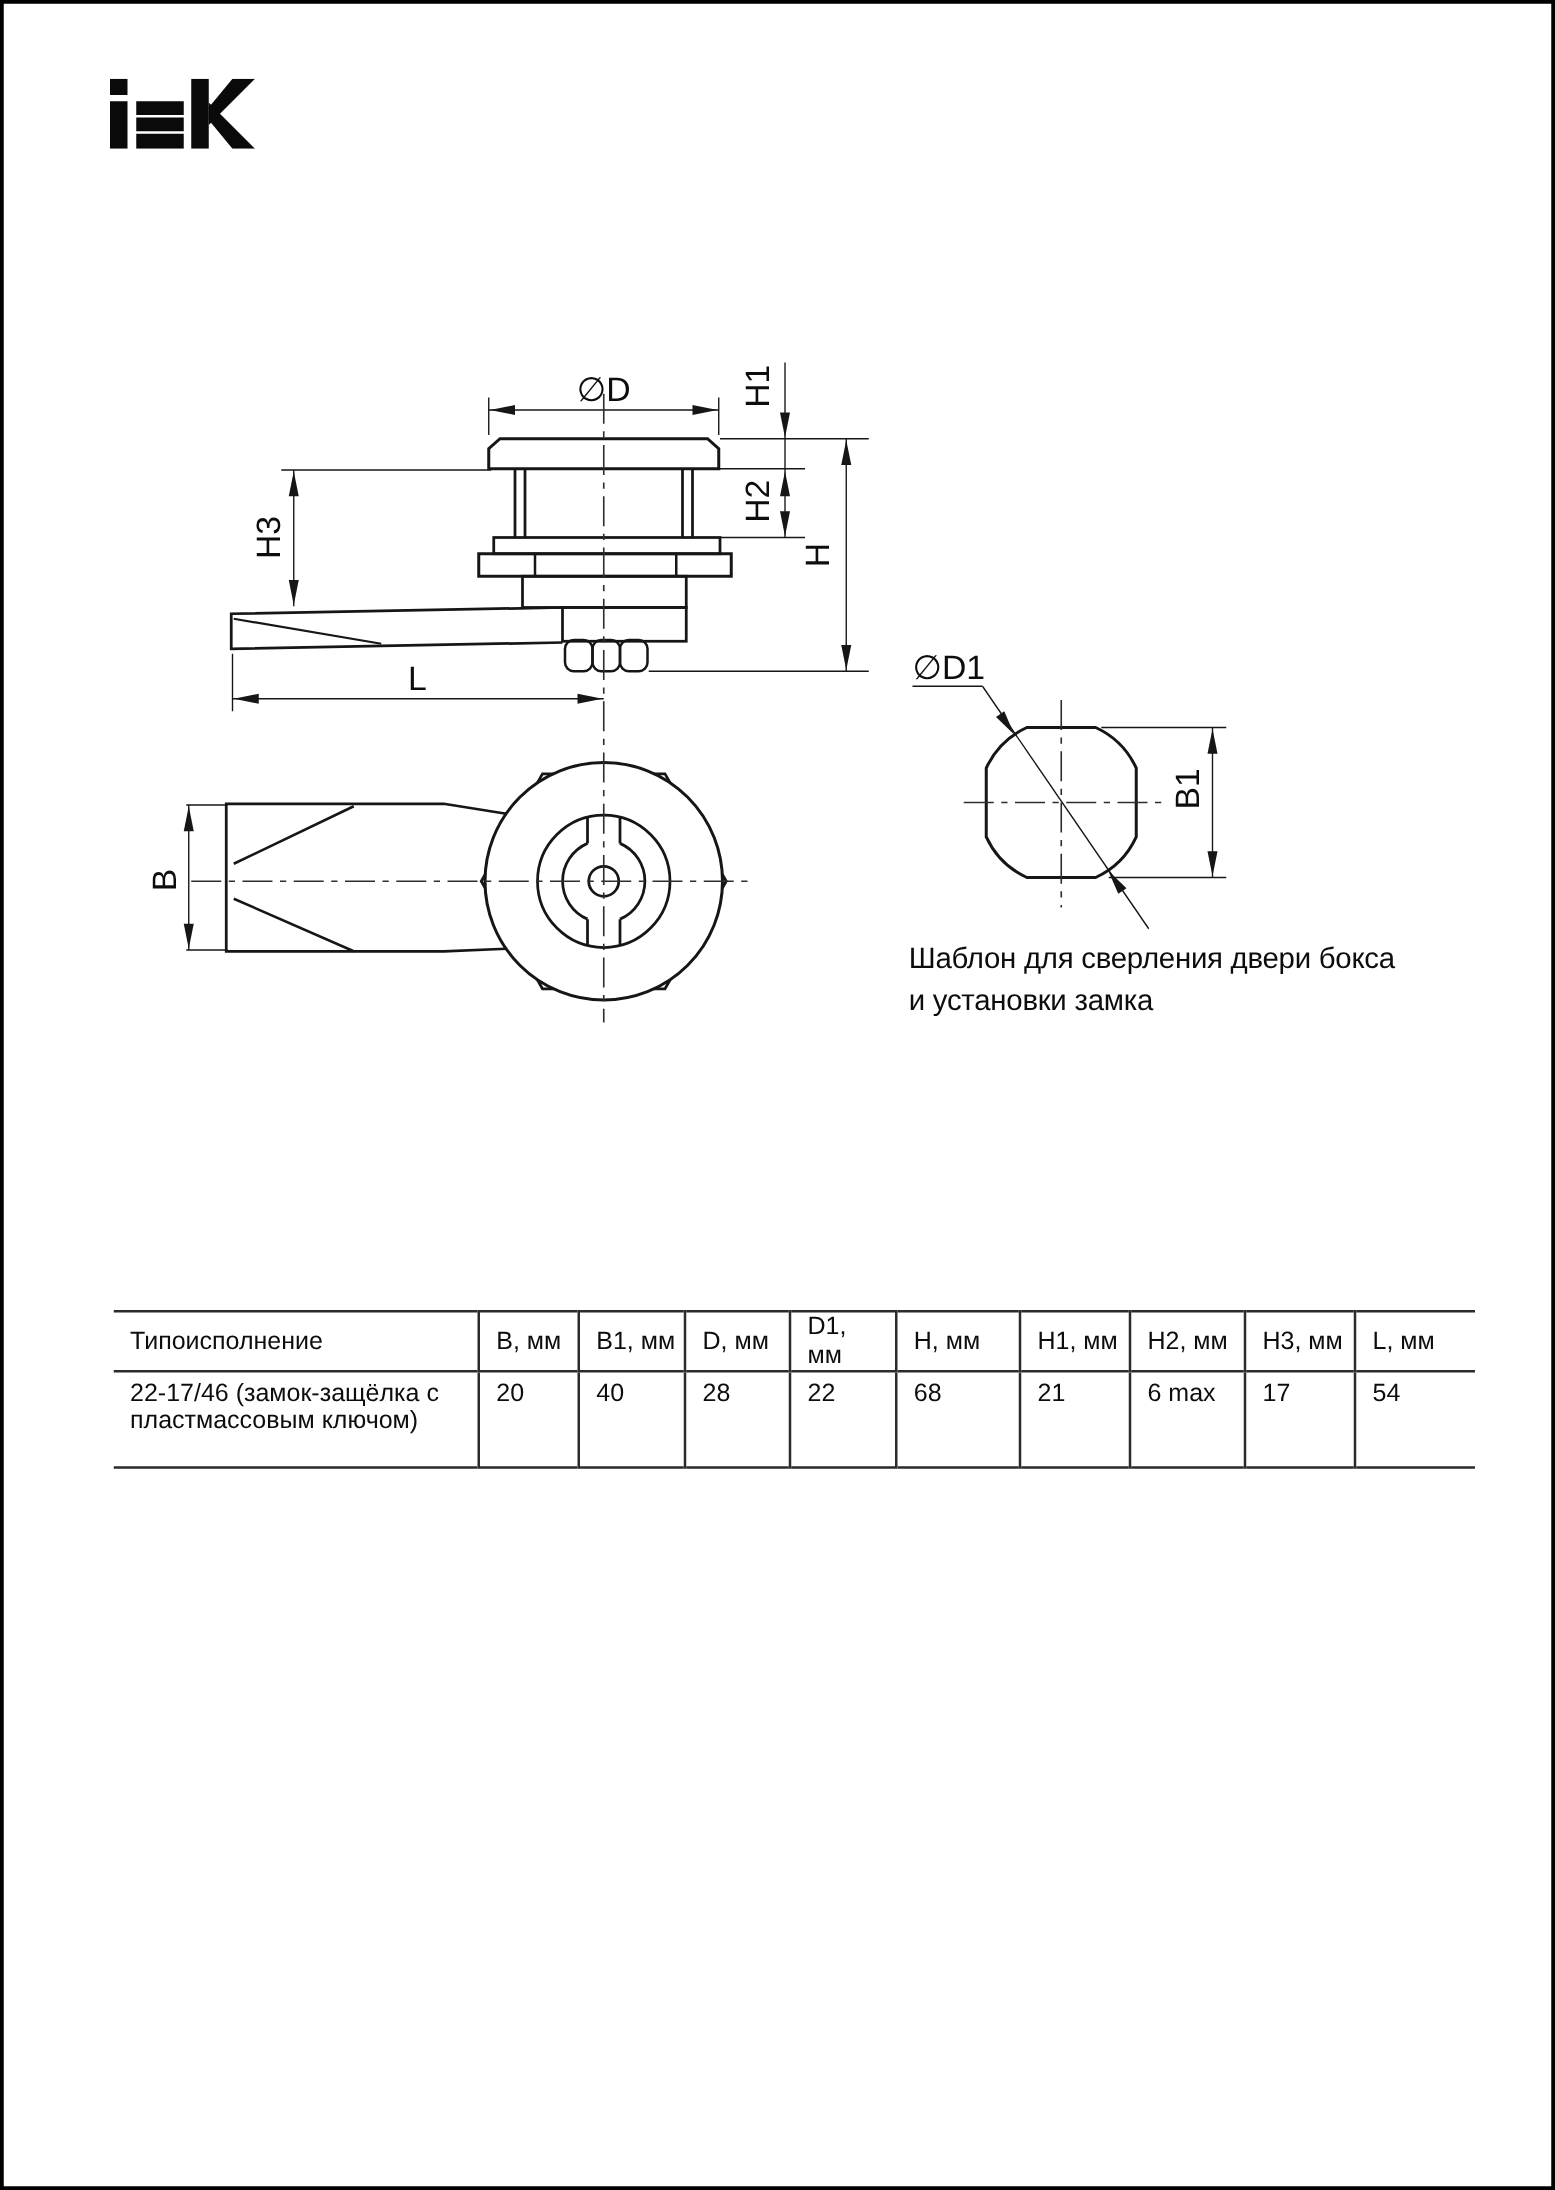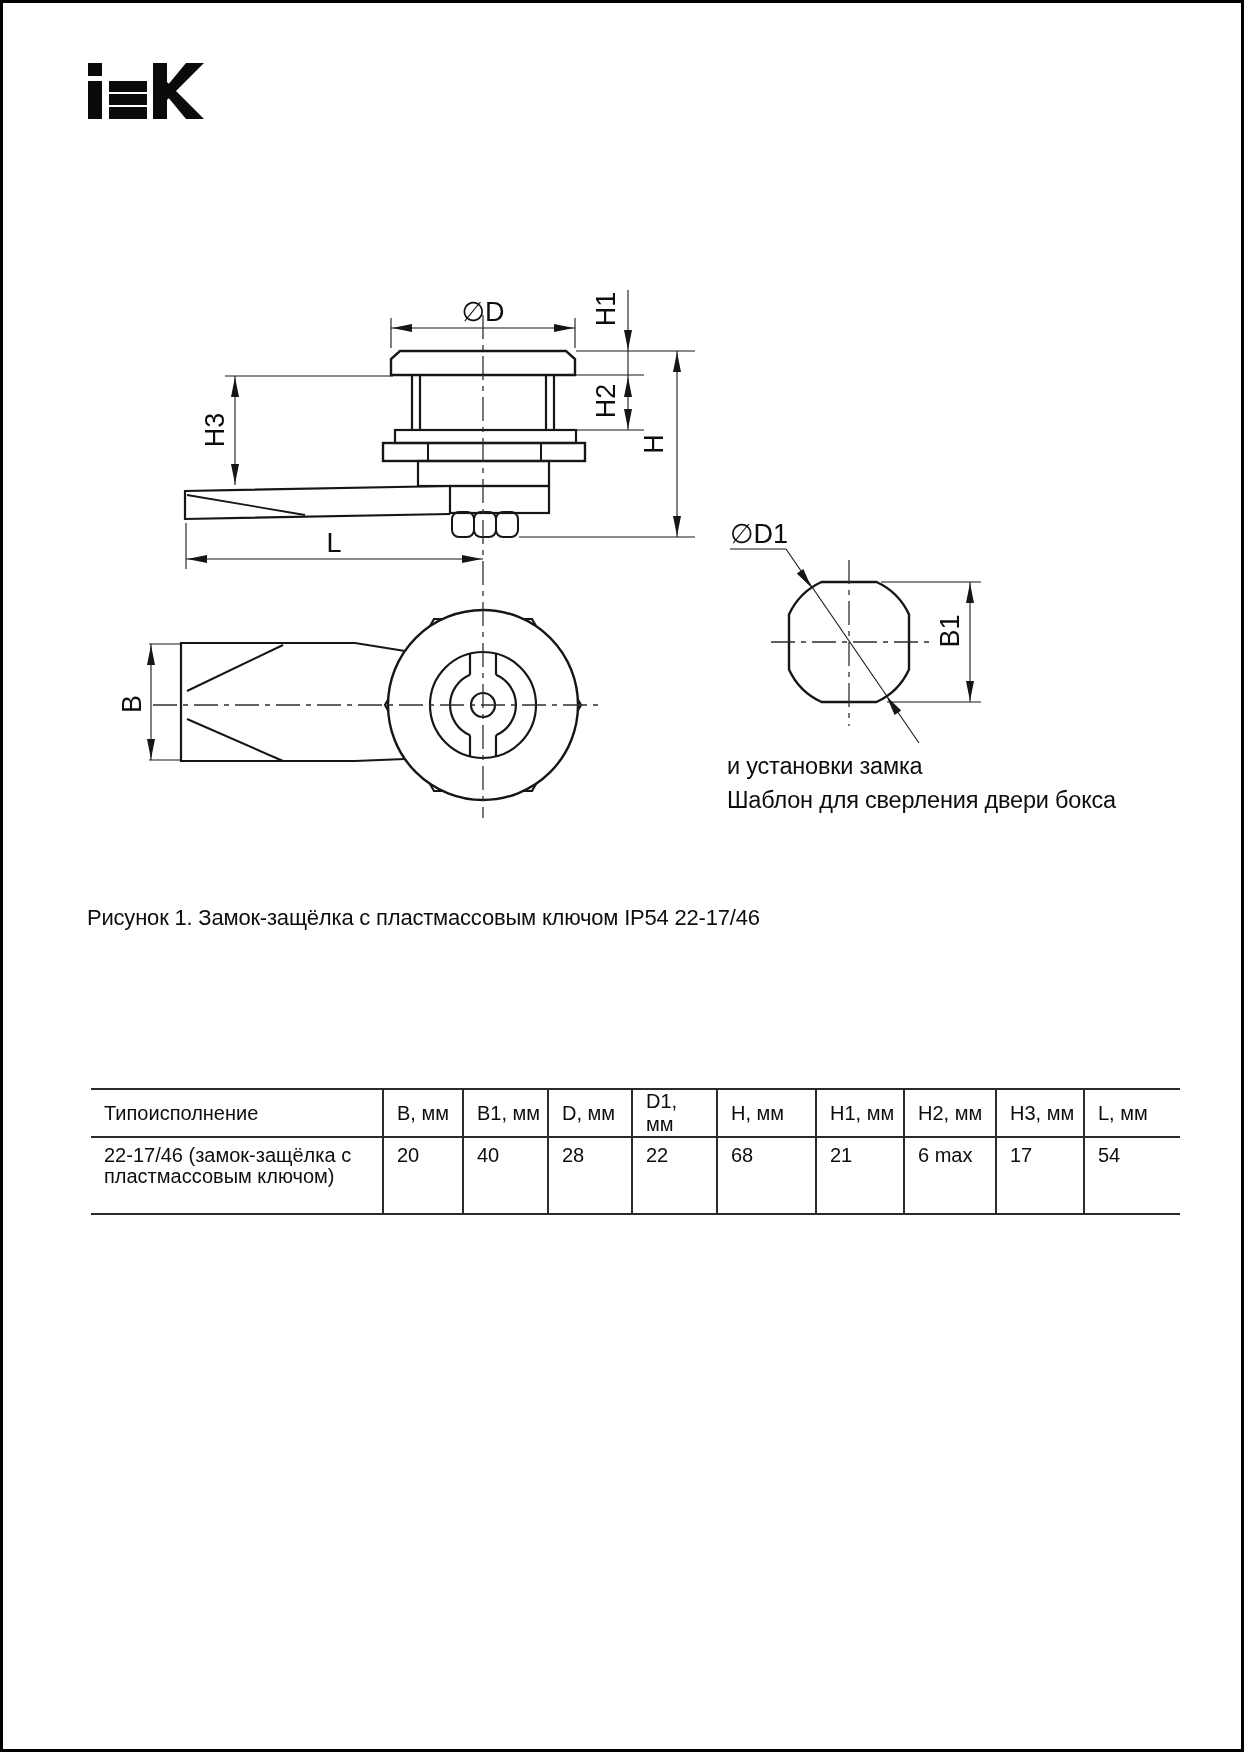--- a/index.html
+++ b/index.html
@@ -17,21 +17,21 @@
   .art{position:absolute;left:0;top:0;width:1244px;height:1752px;}
   .logo{position:absolute;left:85px;top:60px;width:120px;height:56px;}
   .tpl-caption{
     position:absolute;left:724px;top:747px;
     font-size:23.5px;line-height:33.5px;letter-spacing:-0.2px;color:#0d0d0d;
   }
   .fig-caption{
     position:absolute;left:84px;top:902px;
     font-size:22px;letter-spacing:-0.2px;color:#0d0d0d;
   }
-  .spec-wrap{position:absolute;left:88px;top:1045px;width:1089px;margin-top:40px;}
+  .spec-wrap{position:absolute;left:88px;top:1045px;width:1089px;}
   table.spec{
     border-collapse:collapse;table-layout:fixed;width:1089px;
     border-top:2px solid #2b2b2b;border-bottom:2px solid #2b2b2b;
     font-size:20px;color:#0d0d0d;
   }
   table.spec thead tr{border-bottom:2px solid #2b2b2b;}
   table.spec th, table.spec td{
     border-left:2px solid #2b2b2b;
     font-weight:normal;text-align:left;padding:0 6px 0 13px;
   }
@@ -187,25 +187,24 @@
       <text x="660" y="441" text-anchor="middle" transform="rotate(-90 660 441)">H</text>
       <text x="221" y="427" text-anchor="middle" transform="rotate(-90 221 427)">H3</text>
       <text x="331" y="549" text-anchor="middle">L</text>
       <text x="138" y="701" text-anchor="middle" transform="rotate(-90 138 701)">B</text>
       <text x="727" y="540">∅D1</text>
       <text x="956" y="628" text-anchor="middle" transform="rotate(-90 956 628)">B1</text>
     </g>
   </svg>
 
   <div class="tpl-caption">
+    <div>Шаблон для сверления двери бокса</div>
     <div>и установки замка</div>
-    <div>Шаблон для сверления двери бокса</div>
   </div>
 
-  <div class="fig-caption">Рисунок 1. Замок-защёлка с пластмассовым ключом IP54 22-17/46</div>
 
   <div class="spec-wrap">
     <table class="spec">
       <colgroup>
         <col style="width:292px">
           <col style="width:80px">
           <col style="width:85px">
         <col style="width:84px">
           <col style="width:85px">
           <col style="width:99px">

